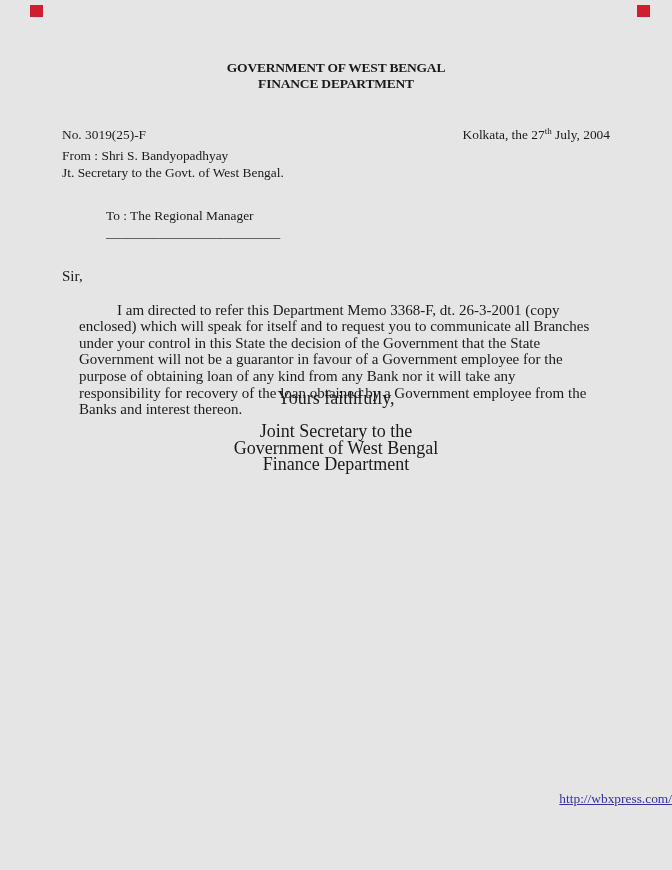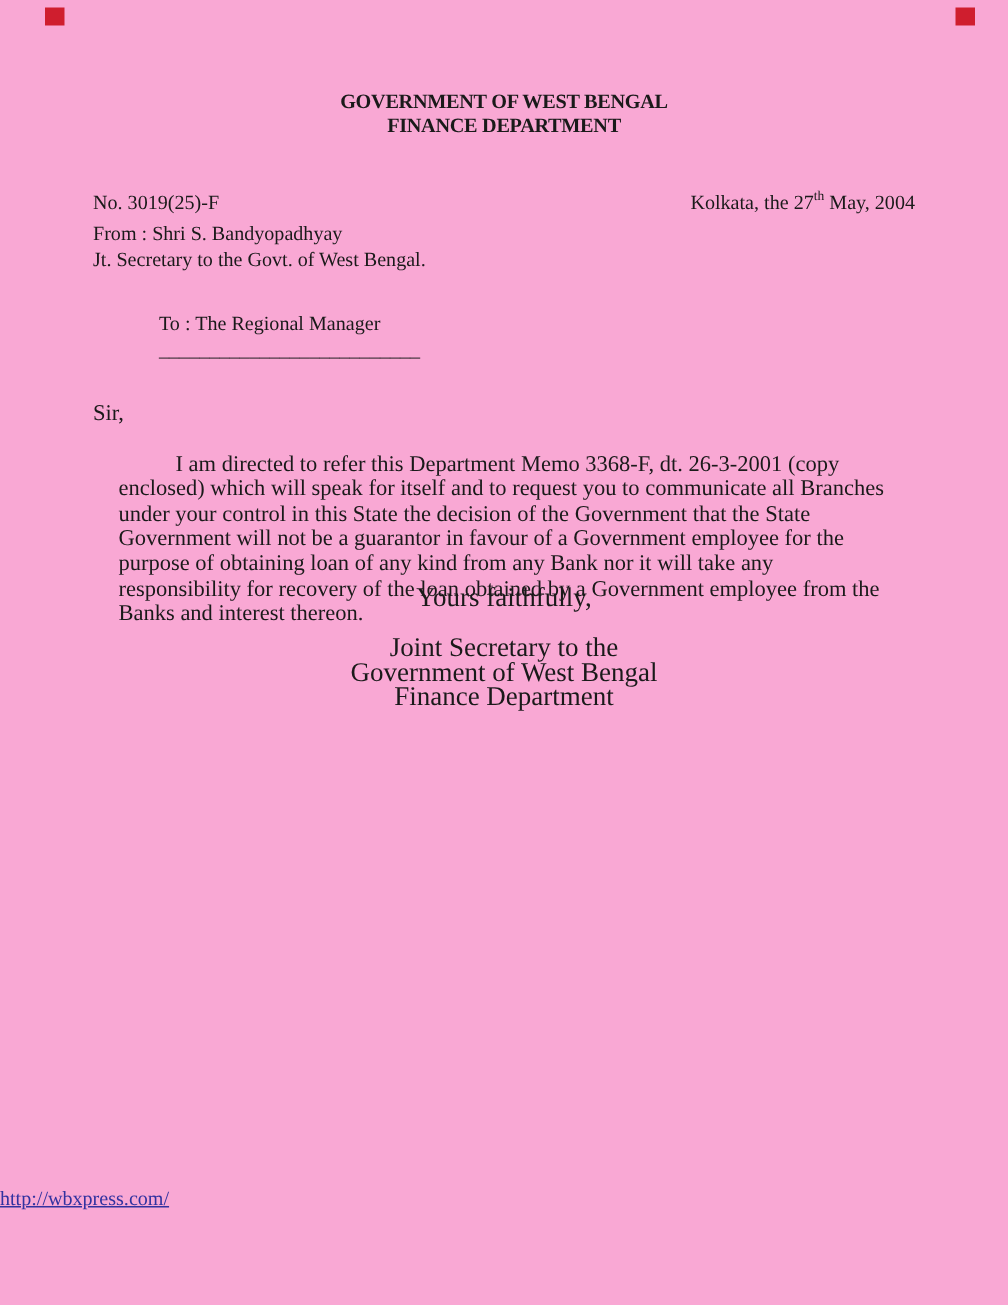--- a/index.html
+++ b/index.html
@@ -4,21 +4,21 @@
 <style>
   html, body {
     margin: 0;
     padding: 0;
     background: #ffffff;
   }
   .page {
     position: relative;
     width: 672px;
     height: 870px;
-    background: #f9a8d4;
+    background: #e5e5e5;
     font-family: "Liberation Serif", "DejaVu Serif", serif;
     color: #1a1a1a;
     overflow: hidden;
   }
   .corner-marker {
     position: absolute;
     top: 5px;
     width: 13px;
     height: 12px;
     background: var(--marker-color, #cf1e2e);
@@ -98,21 +98,21 @@
   }
   .sign-block .gap {
     height: 16.5px;
   }
 
   .footer-block {
     position: absolute;
     top: 791px;
     left: 0;
     width: 672px;
-    text-align: left;
+    text-align: right;
     font-size: 13.4px;
     line-height: 16.5px;
   }
   .footer-block a {
     color: var(--link-color, #3232a0);
     text-decoration: underline;
   }
 </style>
 </head>
 <body>
@@ -122,21 +122,21 @@
   <div class="corner-marker left"></div>
   <div class="corner-marker right"></div>
 
   <div class="header-block">
     <div>GOVERNMENT OF WEST BENGAL</div>
     <div>FINANCE DEPARTMENT</div>
   </div>
 
   <div class="ref-row">
     <span>No. 3019(25)-F</span>
-    <span><span>Kolkata, the 27</span><sup>th</sup><span> May, 2004</span></span>
+    <span><span>Kolkata, the 27</span><sup>th</sup><span> July, 2004</span></span>
   </div>
 
   <div class="from-block">
     <div>From : Shri S. Bandyopadhyay</div>
     <div>Jt. Secretary to the Govt. of West Bengal.</div>
   </div>
 
   <div class="to-block">
     <div>To : The Regional Manager</div>
     <div>__________________________</div>

